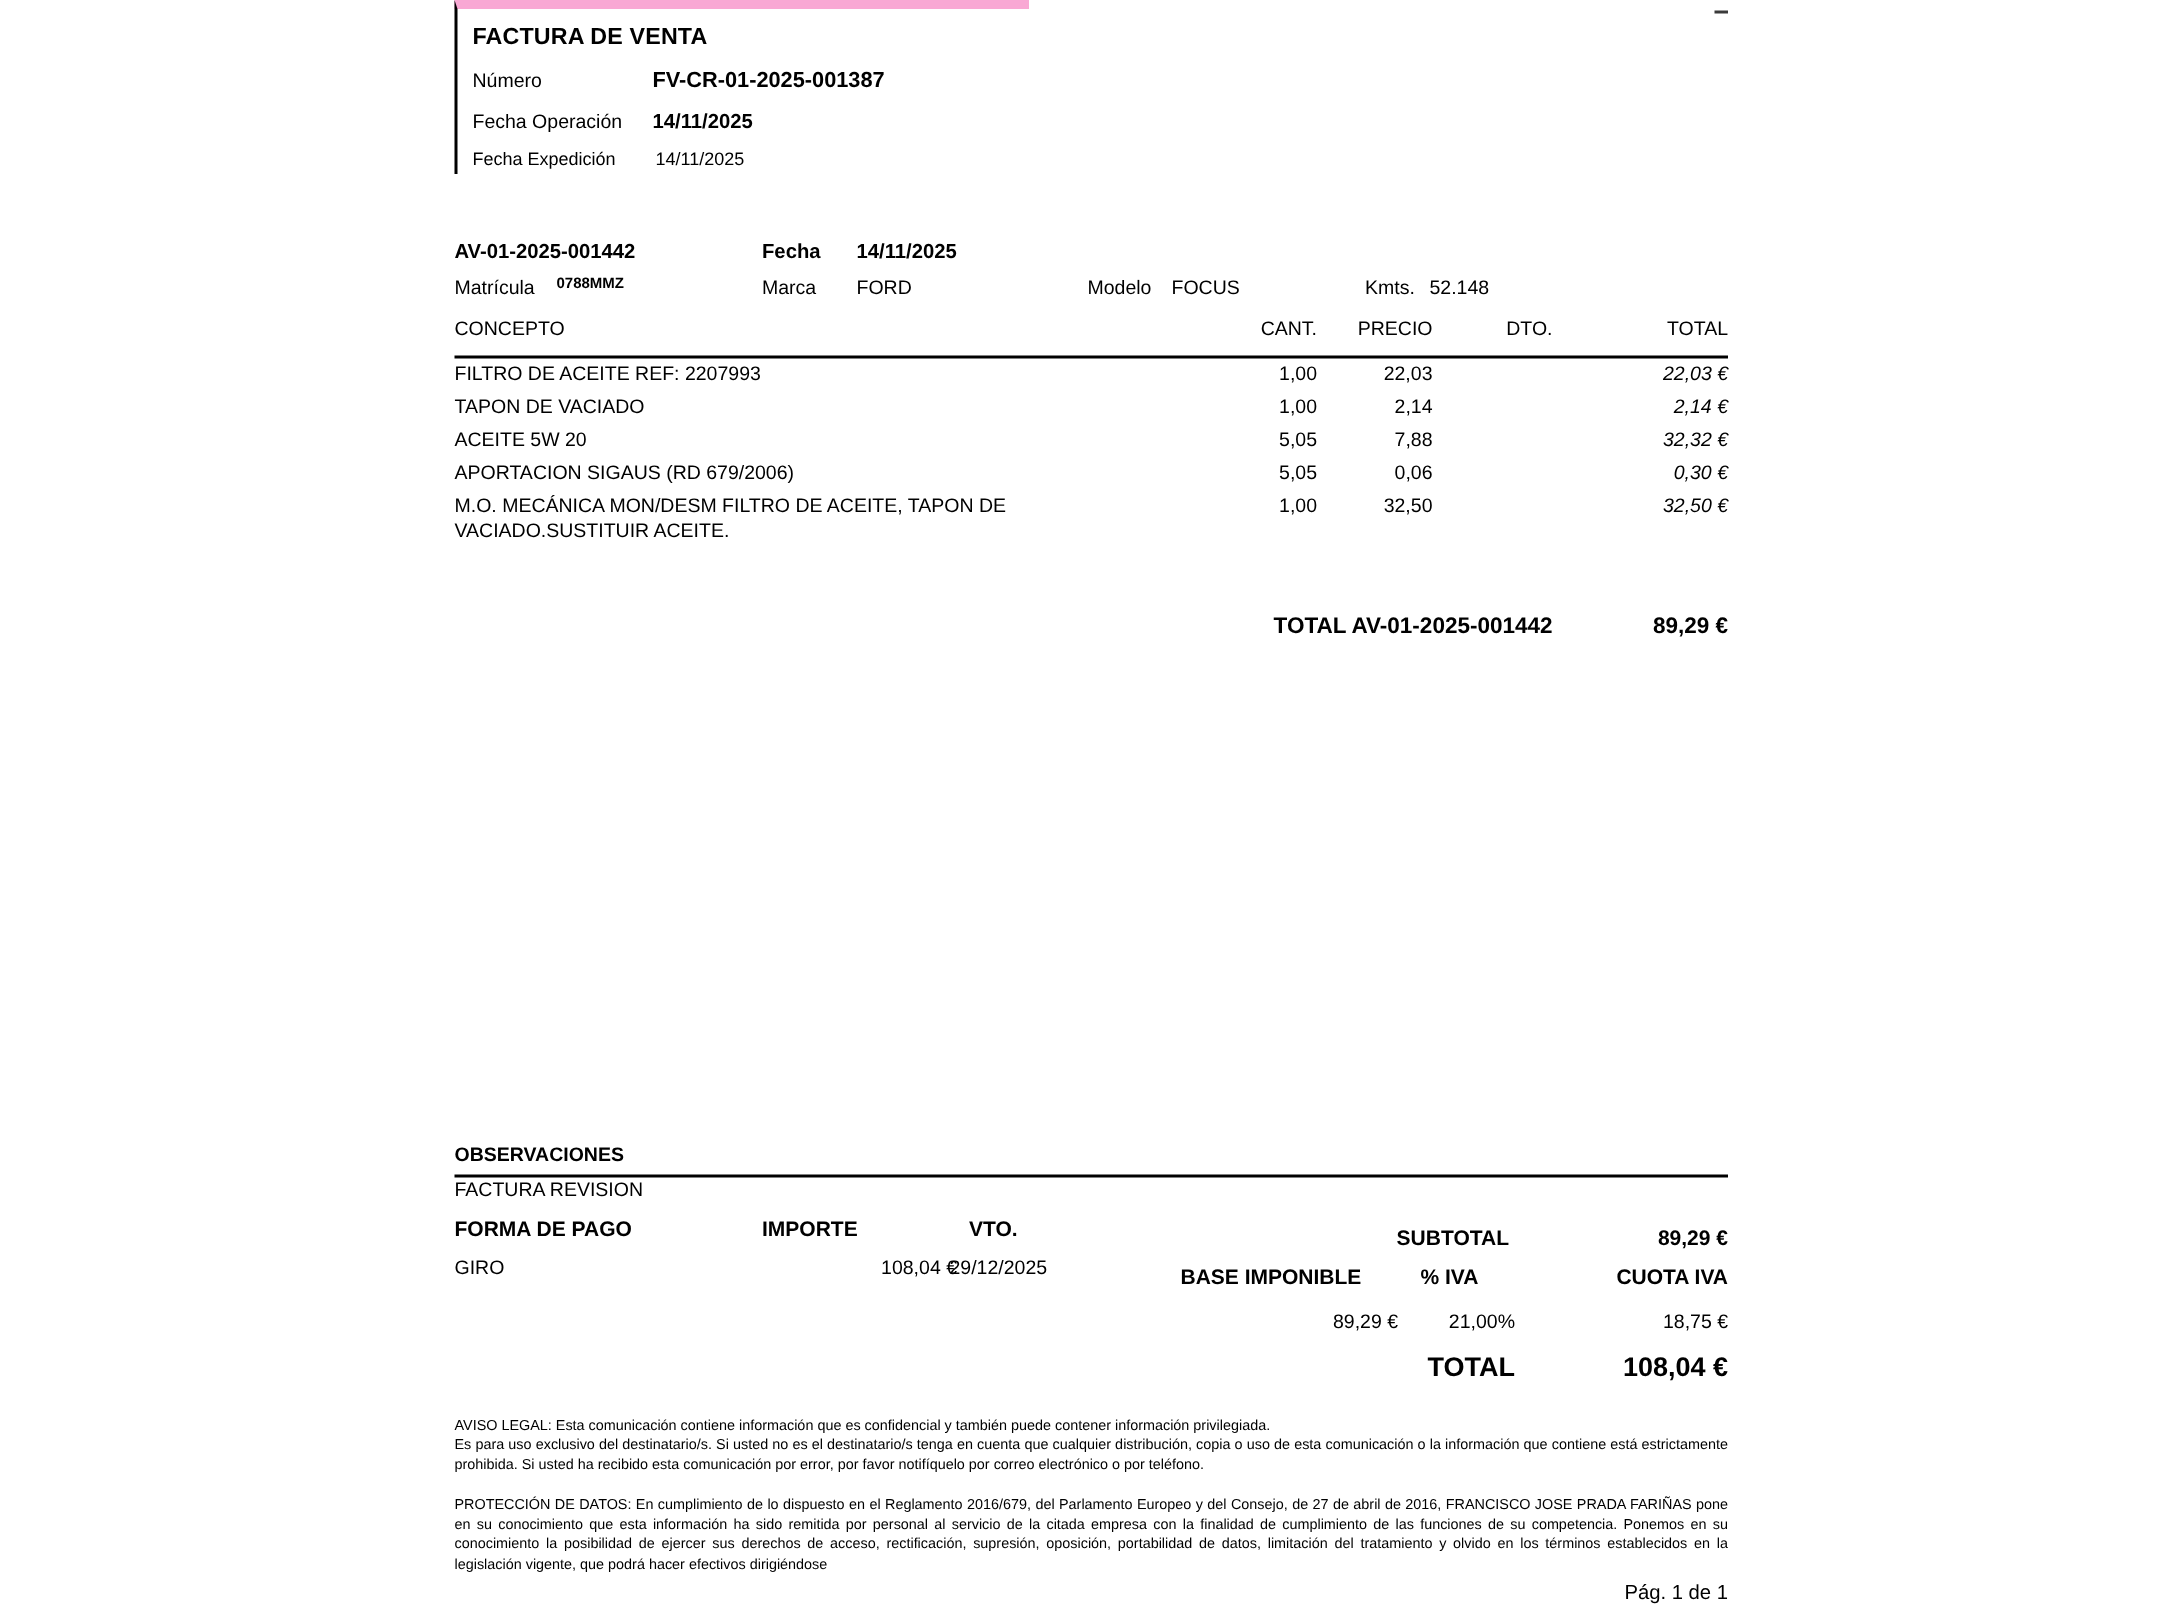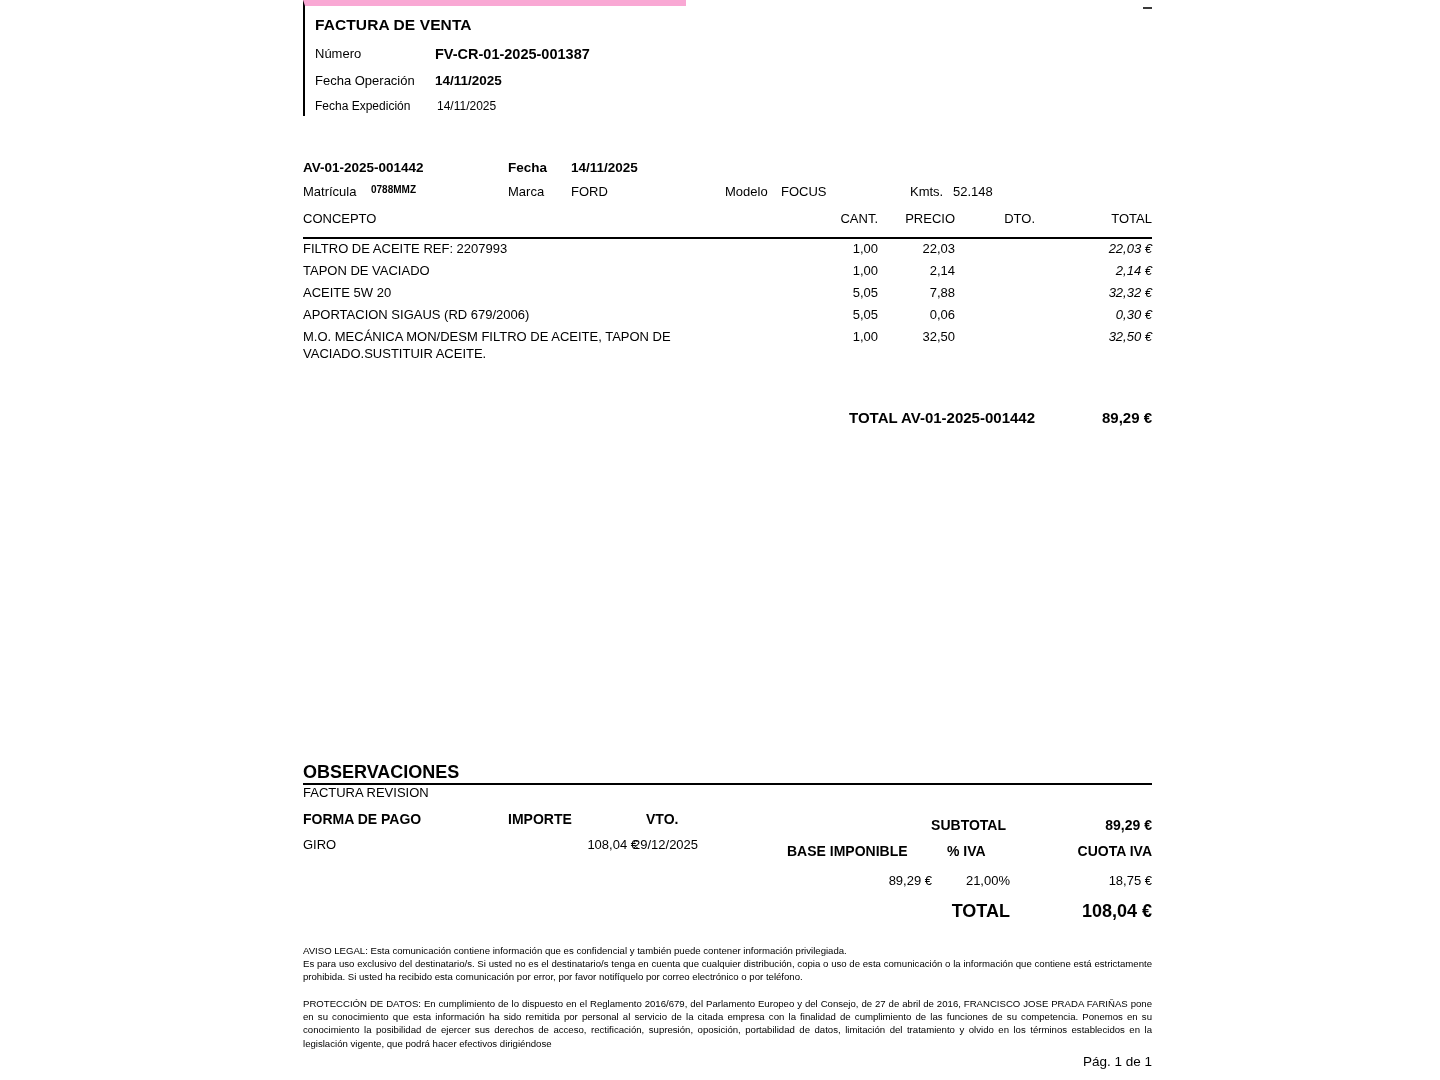--- a/index.html
+++ b/index.html
@@ -146,21 +146,21 @@
     margin-top: 40px;
   }
   .order-total .ot-lbl { position: absolute; left: 430px; top: 0; width: 302px; text-align: right; }
   .order-total .ot-val { position: absolute; left: 740px; top: 0; width: 109px; text-align: right; }
 
   
   .obs-title {
     position: absolute;
     left: 303px;
     top: 762px;
-    font-size: 18px;
+    font-size: 13px;
     font-weight: bold;
   }
   .obs-rule {
     position: absolute;
     left: 303px;
     top: 783px;
     width: 849px;
     height: 0;
     border-top: 2px solid #000;
   }

